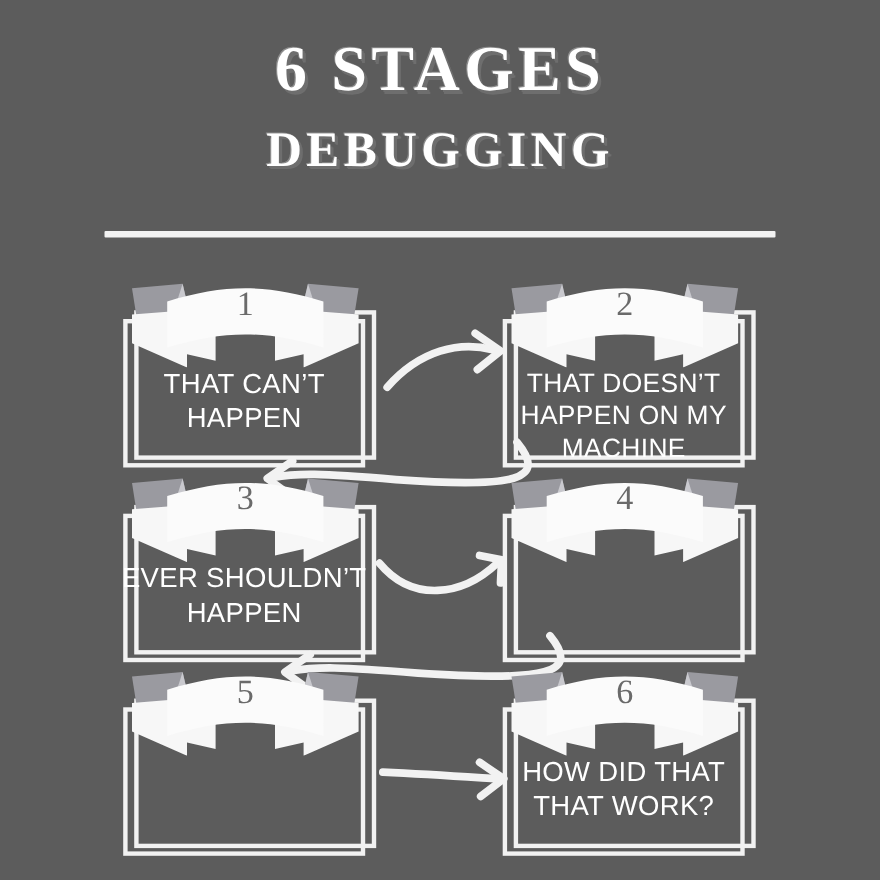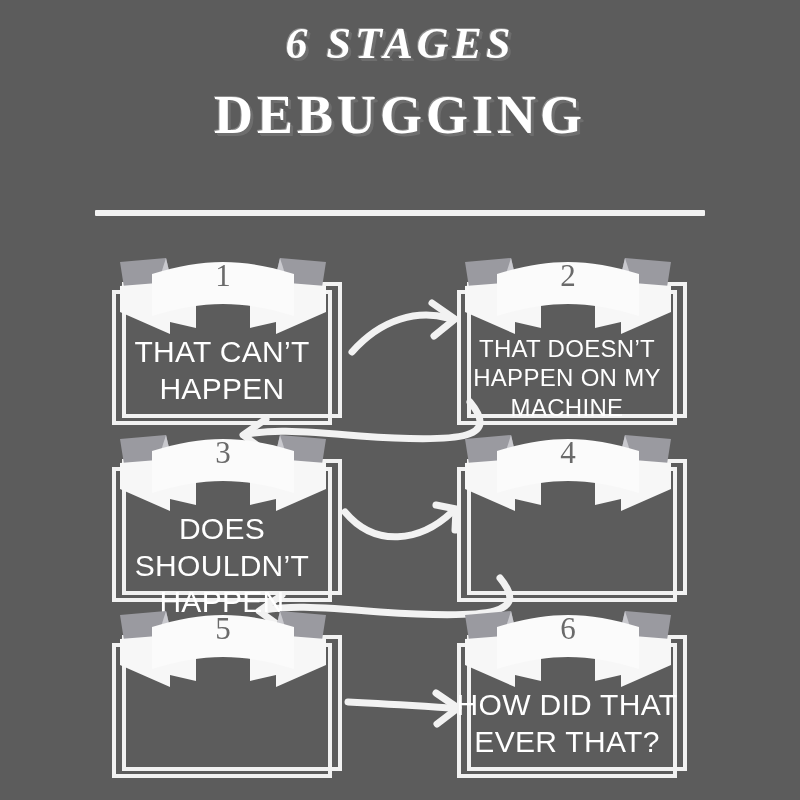--- a/index.html
+++ b/index.html
@@ -28,26 +28,25 @@
     font-weight: bold;
     color: #ffffff;
     letter-spacing: 4px;
     line-height: 1;
     text-shadow:
        2px 2px 0 #6e6e6e,
        3px 3px 0 #6e6e6e,
       -1px -1px 0 #8d8d8d;
   }
   .title-line-1 {
-    font-size: 44px;
-    margin-top: 22px;
-    font-style: italic;
+    font-size: 58px;
+    margin-top: 34px;
   }
   .title-line-2 {
-    font-size: 54px;
+    font-size: 45px;
     margin-top: 22px;
   }
   .title-rule {
     position: absolute;
     left: 95px;
     top: 210px;
     width: 610px;
     height: 6px;
     background: #f2f2f2;
     border-radius: 1px;
@@ -114,21 +113,21 @@
   }
 
   
   .stage-text {
     position: absolute;
     left: -8px;
     top: 52px;
     width: 236px;
     text-align: center;
     color: #ffffff;
-    font-size: 30px;
+    font-size: 25px;
     line-height: 1.22;
     letter-spacing: 0.3px;
     white-space: pre-line;
   }
   .stage-text.size-sm { font-size: 24px; }
 
   
   .connectors {
     position: absolute;
     left: 0;
@@ -227,21 +226,21 @@
         <polygon points="16,6 62,2 70,36 22,44" fill="#9a9aa0"></polygon>
         <polygon points="62,2 70,36 48,46" fill="#c9c9ce"></polygon>
         <polygon points="222,6 176,2 168,36 216,44" fill="#9a9aa0"></polygon>
         <polygon points="176,2 168,36 190,46" fill="#c9c9ce"></polygon>
         <path d="M 16 30 L 66 26 L 66 40 L 92 36 L 92 72 L 66 66 L 66 78 L 16 56 Z" fill="#f7f7f7"></path>
         <path d="M 222 30 L 172 26 L 172 40 L 146 36 L 146 72 L 172 66 L 172 78 L 222 56 Z" fill="#f7f7f7"></path>
         <path d="M 48 18 C 100 2 138 2 190 18 L 190 60 C 138 44 100 44 48 60 Z" fill="#fbfbfb"></path>
       </svg>
       <div class="banner-number">3</div>
     </div>
-    <div class="stage-text">DOES SHOULDN’T
+    <div class="stage-text">EVER SHOULDN’T
 HAPPEN</div>
   </div>
 
   <div class="stage stage-col-right stage-row-2">
     <div class="frame-back"></div>
     <div class="frame-front"></div>
     <div class="banner">
       <svg width="238" height="78" viewBox="0 0 238 78">
         <polygon points="16,6 62,2 70,36 22,44" fill="#9a9aa0"></polygon>
         <polygon points="62,2 70,36 48,46" fill="#c9c9ce"></polygon>
@@ -281,16 +280,16 @@
         <polygon points="62,2 70,36 48,46" fill="#c9c9ce"></polygon>
         <polygon points="222,6 176,2 168,36 216,44" fill="#9a9aa0"></polygon>
         <polygon points="176,2 168,36 190,46" fill="#c9c9ce"></polygon>
         <path d="M 16 30 L 66 26 L 66 40 L 92 36 L 92 72 L 66 66 L 66 78 L 16 56 Z" fill="#f7f7f7"></path>
         <path d="M 222 30 L 172 26 L 172 40 L 146 36 L 146 72 L 172 66 L 172 78 L 222 56 Z" fill="#f7f7f7"></path>
         <path d="M 48 18 C 100 2 138 2 190 18 L 190 60 C 138 44 100 44 48 60 Z" fill="#fbfbfb"></path>
       </svg>
       <div class="banner-number">6</div>
     </div>
     <div class="stage-text">HOW DID THAT
-EVER THAT?</div>
+THAT WORK?</div>
   </div>
 
 </div>
 
 </body></html>

